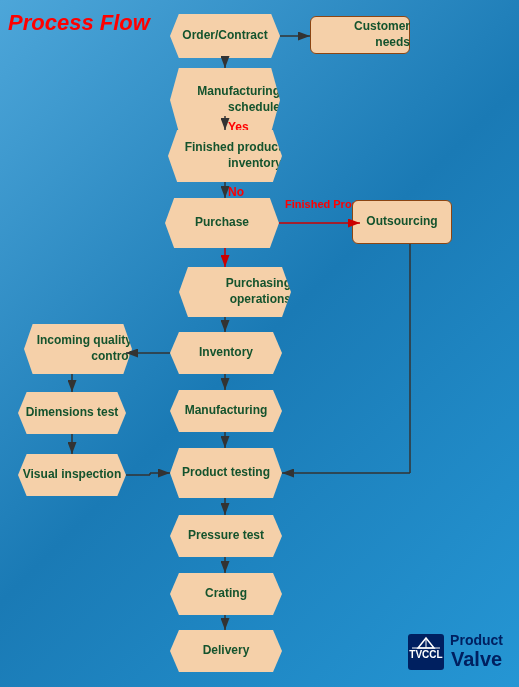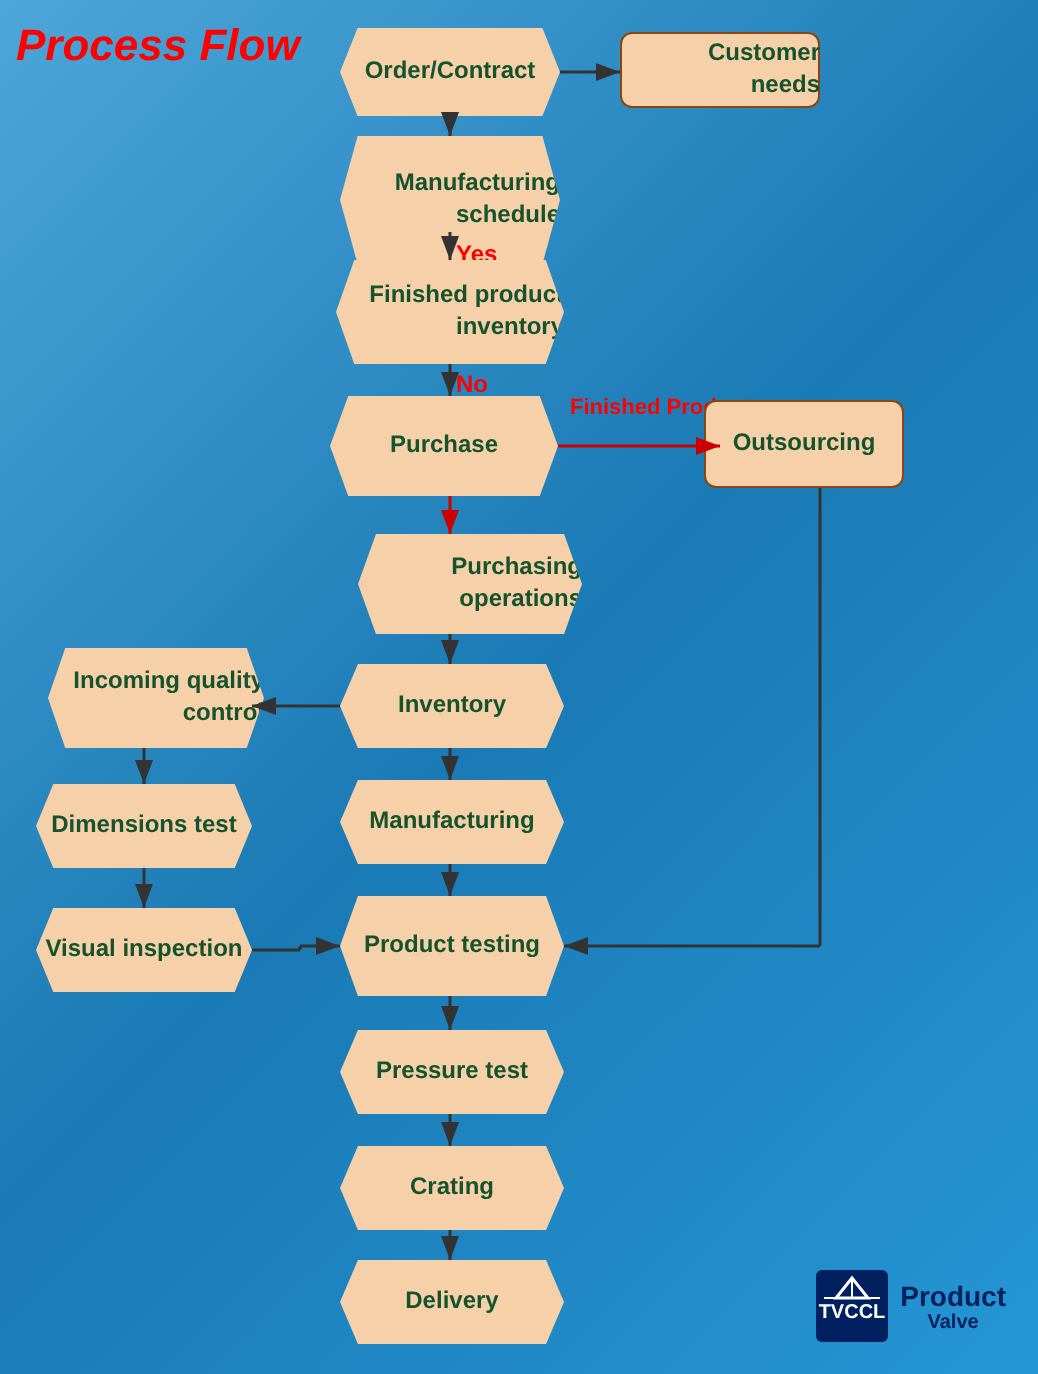--- a/index.html
+++ b/index.html
@@ -99,21 +99,21 @@
       display: flex;
       flex-direction: column;
       align-items: center;
     }
     .logo-text .tw {
       font-size: 14px;
       font-weight: bold;
       color: #002060;
     }
     .logo-text .valve {
-      font-size: 10px;
+      font-size: 20px;
       font-weight: bold;
       color: #002060;
     }
   </style>
 </head>
 <body>
 
 <div class="title">Process Flow</div>
 
 <div class="box box-hex" style="left:170px; top:14px; width:110px; height:44px;">

